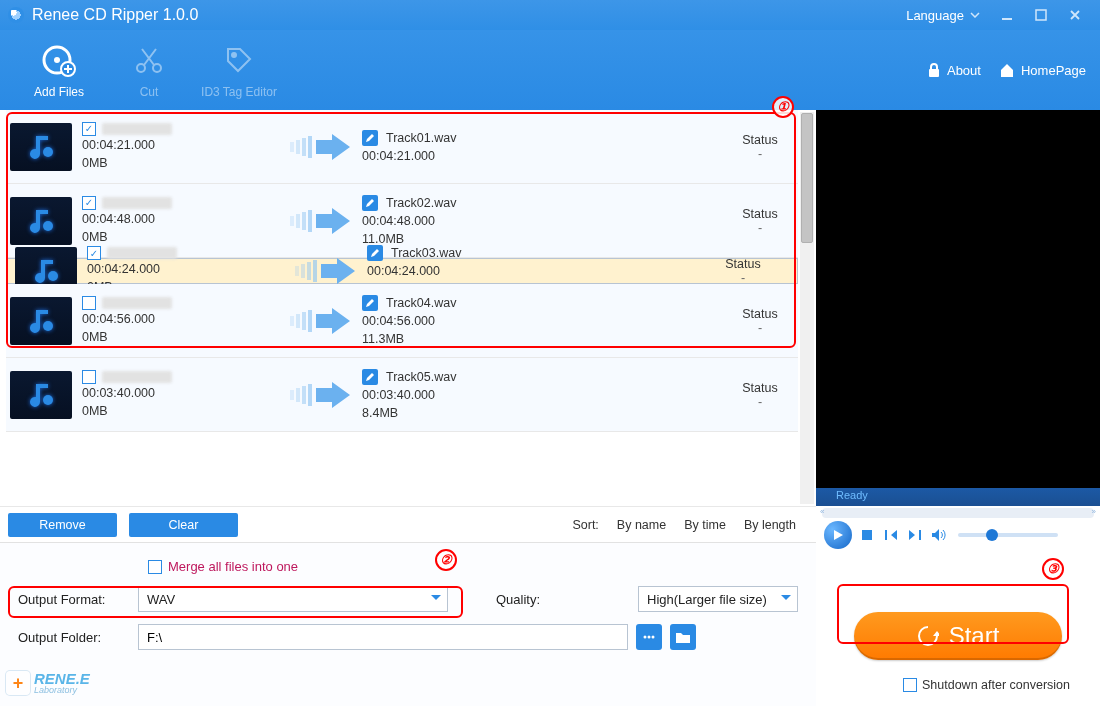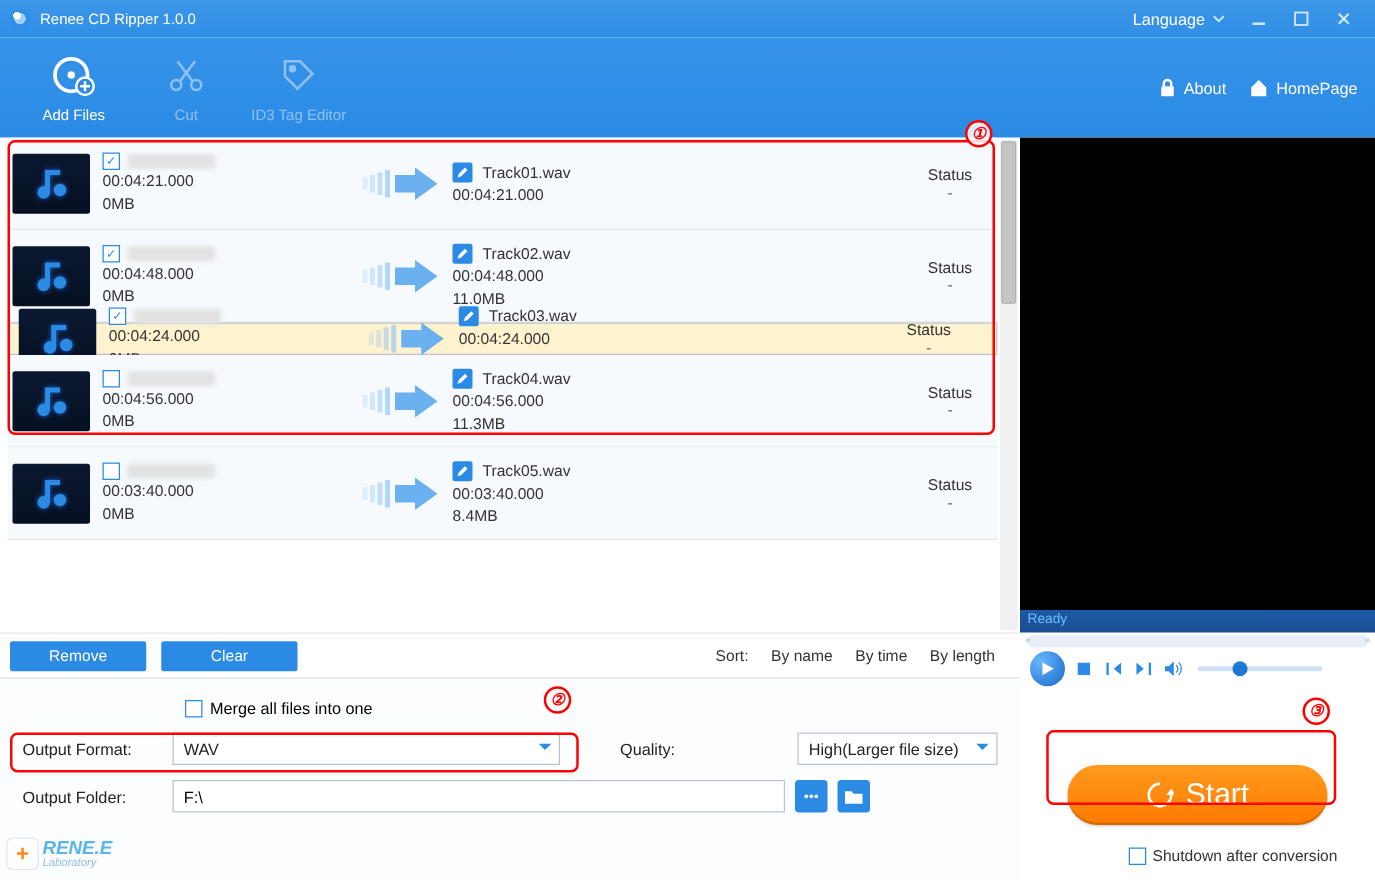--- a/index.html
+++ b/index.html
@@ -1,21 +1,21 @@
 <!DOCTYPE html>
 <html><head>
 <meta charset="utf-8">
 <style>
 * { box-sizing: border-box; margin: 0; padding: 0; font-family: "Segoe UI", Arial, sans-serif; }
 body { width: 1100px; height: 706px; overflow: hidden; background: #fff; position: relative; }
 
 
 .titlebar { height: 30px; background: linear-gradient(#3d96e8,#2f8fe6); display: flex; align-items: center; padding: 0 8px; color: #fff; }
 .titlebar .logo { width:16px; height:16px; border-radius:50%; background: radial-gradient(circle at 35% 35%, #fff 0 20%, transparent 21%), radial-gradient(circle, #9dd0ff 0 40%, #2f8fe6 41% 70%); margin-right:8px; }
-.titlebar .title { font-size:12px; }
+.titlebar .title { font-size:16px; }
 .titlebar .spacer { flex:1; }
 .titlebar .langsel { font-size:13px; margin-right: 10px; display:flex; align-items:center; gap:6px; cursor:pointer; }
 .titlebar .winbtn { width:34px; height:24px; display:flex; align-items:center; justify-content:center; cursor:pointer; }
 .titlebar svg { stroke:#cfe6fb; }
 
 
 .toolbar { height: 80px; background: linear-gradient(#3693e8,#2a8ae4); display:flex; align-items:center; padding: 0 14px; color:#fff; }
 .tool { width: 90px; text-align:center; cursor:pointer; }
 .tool.disabled { opacity: .45; cursor:default; }
 .tool .ticon { height:38px; display:flex; align-items:center; justify-content:center; }
@@ -63,35 +63,35 @@
 .statuscol .dash { color:#666; }
 
 
 .btnrow { height:36px; display:flex; align-items:center; padding: 0 8px; gap:12px; border-top:1px solid #e8e8e8; }
 .bluebtn { width:109px; height:24px; background:#2a8ae4; color:#fff; font-size:12.5px; border:none; border-radius:2px; cursor:pointer; }
 .sortlabel { margin-left:auto; font-size:12.5px; color:#333; display:flex; gap:18px; padding-right:12px; }
 .sortlabel span.s { color:#333; cursor:pointer; }
 
 
 .settings { flex:1; background:#fcfdff; border-top:1px solid #e2e2e2; padding: 8px 18px 10px 18px; position:relative; }
-.mergewrap { display:flex; align-items:center; gap:6px; margin:8px 0 12px 130px; font-size:13px; color:#000000; }
+.mergewrap { display:flex; align-items:center; gap:6px; margin:8px 0 12px 130px; font-size:13px; color:#be185d; }
 .formrow { display:flex; align-items:center; gap:8px; margin-bottom:12px; font-size:13px; color:#222; }
 .formrow label { width:112px; text-align:left; }
 .sel { height:26px; border:1px solid #b8c4d2; background:#fff; display:flex; align-items:center; padding:0 24px 0 8px; position:relative; font-size:13px; }
 .sel .caret { position:absolute; right:6px; top:8px; border:5px solid transparent; border-top-color:#2a8ae4; }
 .sel.ofmt { width:310px; }
 .sel.qual { width:160px;margin-left:24px; }
 .folderinput { flex:0 0 490px; height:26px; border:1px solid #b8c4d2; padding:0 8px; font-size:13px; }
 .iconbtn { width:26px; height:26px; background:#2a8ae4; border-radius:3px; display:flex; align-items:center; justify-content:center; cursor:pointer; }
 .qualwrap { margin-left: 40px; display:flex; align-items:center; gap:6px; }
 
 
 .rightpane { width:370px; background:#fff; display:flex; flex-direction:column; }
 .preview { height:378px; background:#000; }
-.readybar { height:18px; background: linear-gradient(#1c59a5,#1a4f92); color:#6fbcff; font-size:11px; padding:1px 6px; }
+.readybar { height:18px; background: linear-gradient(#1c59a5,#1a4f92); color:#6fbcff; font-size:11px; padding:1px 20px; }
 .progress { height:10px; margin:2px 6px; background:#e8eef6; border-radius:4px; position:relative; }
 .progress .ends { position:absolute; top:-1px; font-size:8px; color:#90b6df; }
 .pctrl { height:30px; display:flex; align-items:center; gap:6px; padding:0 8px; }
 .playbtn { width:28px; height:28px; border-radius:50%; background: radial-gradient(circle at 30% 30%, #6bb7ff, #1467c8); display:flex; align-items:center; justify-content:center; cursor:pointer; }
 .pctrl .mini { width:18px; height:18px; display:flex; align-items:center; justify-content:center; color:#2a8ae4; cursor:pointer; }
 .vol { flex:1; max-width:100px; height:4px; background:#cfe1f5; border-radius:2px; position:relative; margin-left:4px; }
 .vol .knob { position:absolute; left:28px; top:-4px; width:12px; height:12px; background:#1e78d6; border-radius:50%; }
 
 .startarea { flex:1; position:relative; padding-top:44px; }
 .startbtn { margin: 18px auto 0 auto; width:208px; height:48px; background: linear-gradient(#ff9a1f,#ff7a00); border-radius:24px; color:#fff; font-size:24px; display:flex; align-items:center; justify-content:center; gap:10px; cursor:pointer; box-shadow: inset 0 -2px 0 rgba(0,0,0,.15), 0 1px 2px rgba(0,0,0,.2); }

